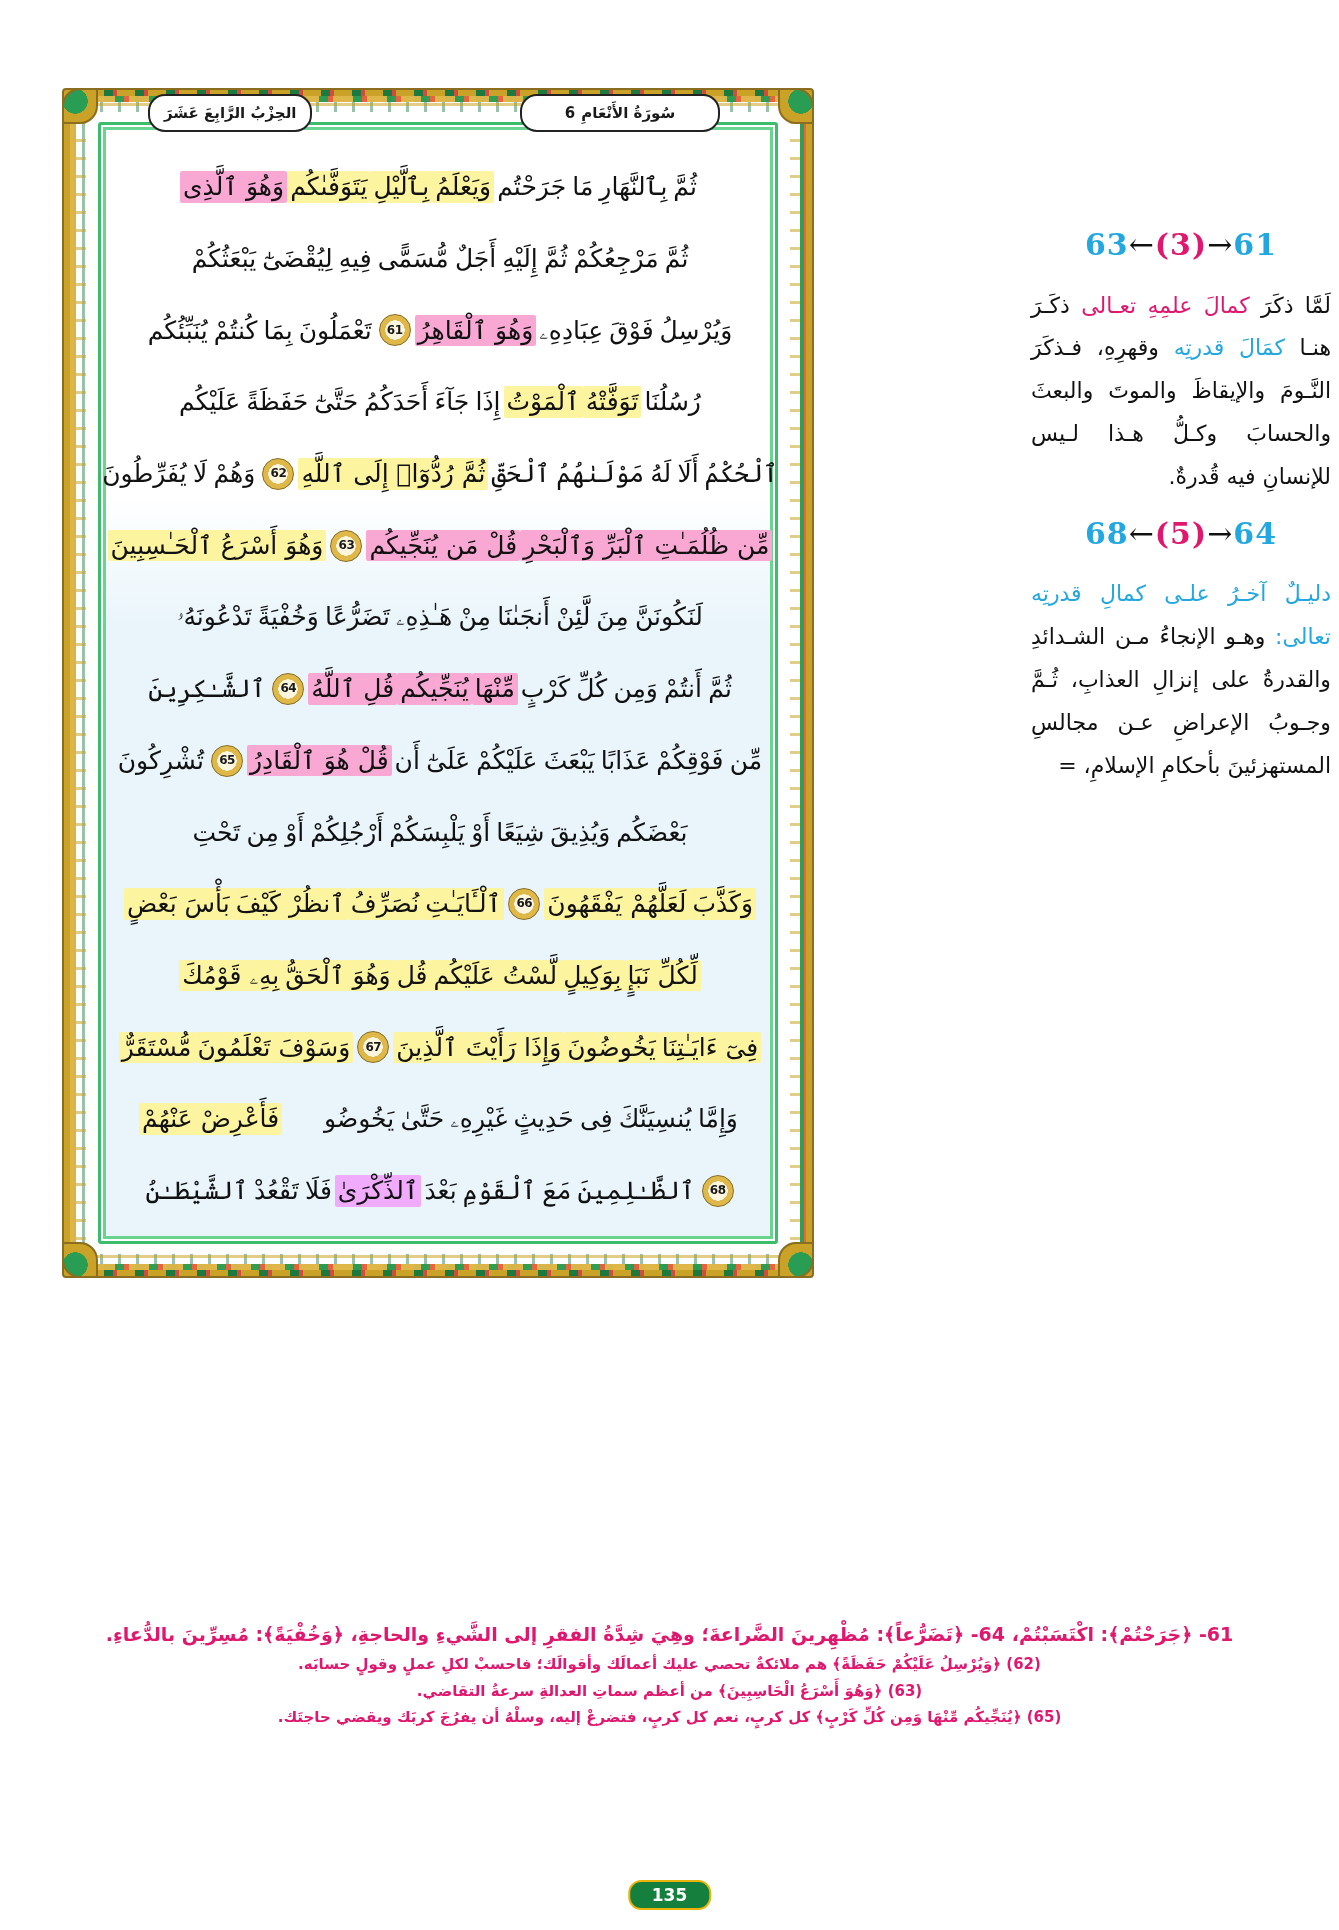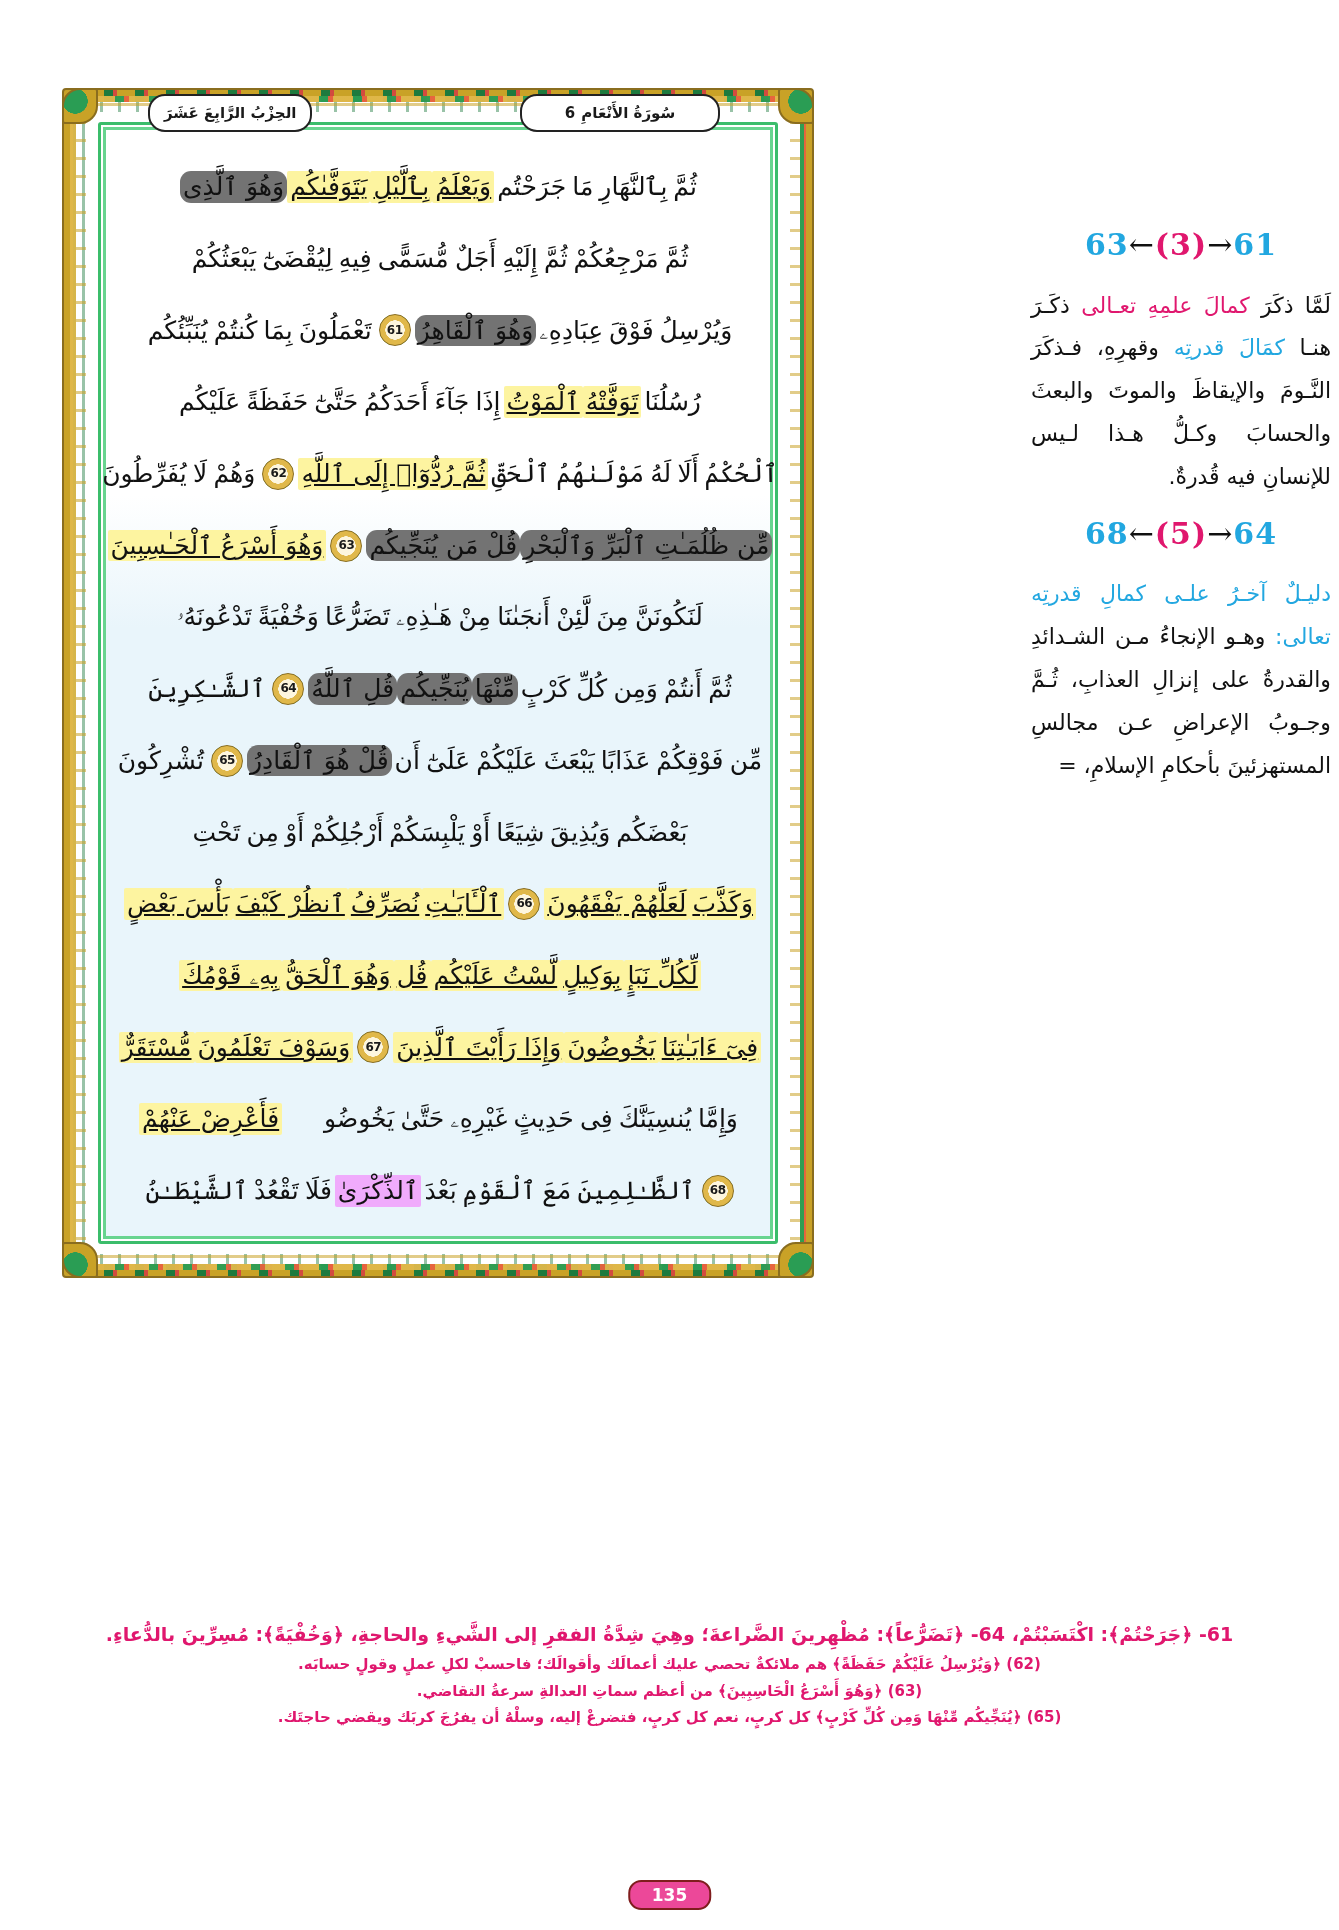--- a/index.html
+++ b/index.html
@@ -99,44 +99,44 @@
     direction:rtl;
     font-size:25px;
     line-height:1.1;
     color:#111;
     white-space:nowrap;
     letter-spacing:-.5px;
     min-height:66px;
     font-family:"DejaVu Sans","Liberation Sans",sans-serif;
   }
   .seg{padding:2px 3px;border-radius:2px;display:inline-block;}
-  .hl-pink{background:#737373;border-radius:11px;}
-  .hl-yellow{background:#fdf4a0;text-decoration:underline;}
+  .hl-pink{background:#f9a8d4;}
+  .hl-yellow{background:#fdf4a0;}
   .hl-orange{background:#f0abfc;}
   .hl-none{background:transparent;font-family:Liberation Serif, serif;}
 
   .ayah-mark{
     display:inline-flex;align-items:center;justify-content:center;
     width:30px;height:30px;margin:0 4px;
     font-size:12px;color:#1a1a1a;font-weight:700;
     background:radial-gradient(circle at 50% 50%,#fdf6de 0 45%,#e0b84a 46% 72%,#2a9d54 73% 100%);
     border-radius:50%;
     border:1px solid #8a6d1f;
     flex:none;
   }
 
   
   .page-no{
     position:absolute;left:50%;transform:translateX(-50%);
     bottom:20px;
-    background:#ec4899;color:#fff;
+    background:#15803d;color:#fff;
     border-radius:13px;
     padding:3px 22px;
     font-size:17px;font-weight:700;
-    border:2px solid #7f1d1d;
+    border:2px solid #eab308;
     z-index:9;
   }
 
   
   .tafsir{
     position:absolute;
     right:8px;top:210px;
     width:300px;
     direction:rtl;text-align:justify;
     font-size:22px;line-height:1.95;

